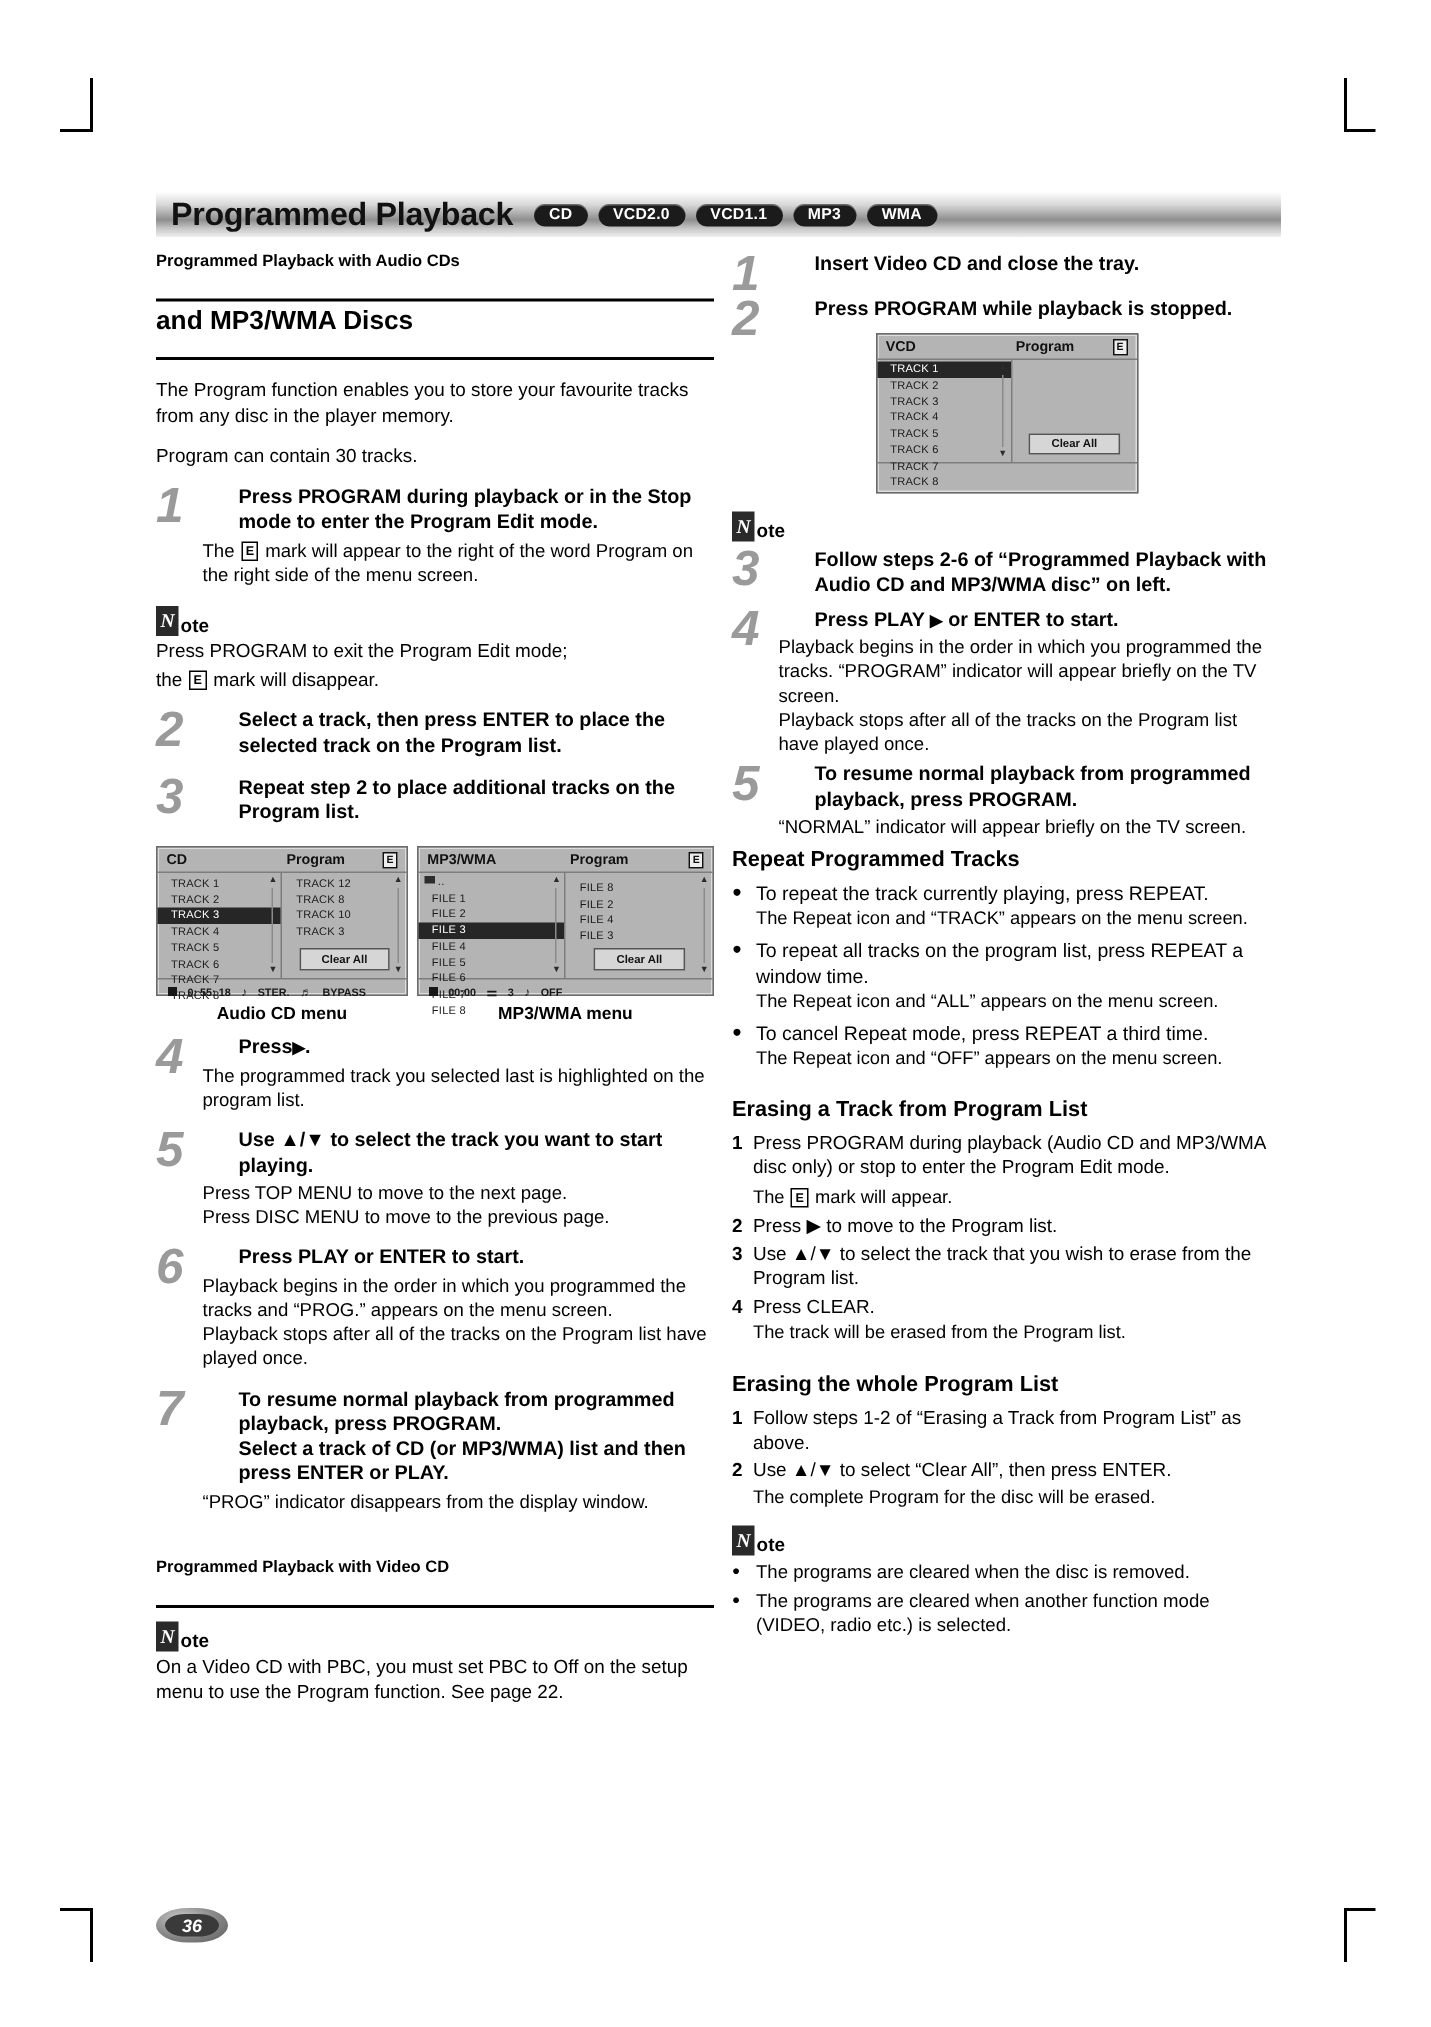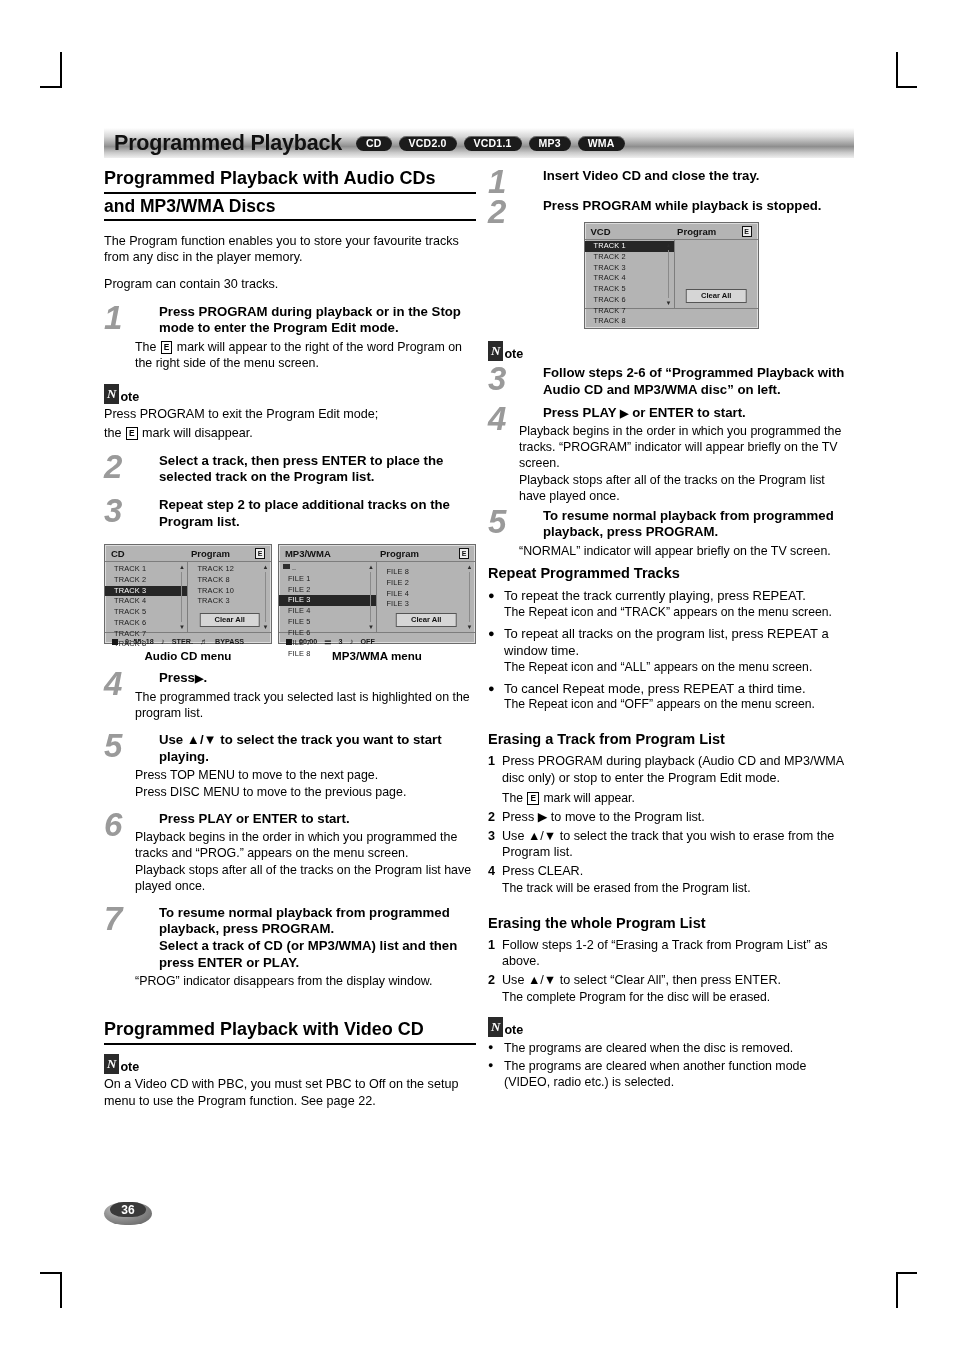--- a/index.html
+++ b/index.html
@@ -27,22 +27,22 @@
     background:#1b1b1b;color:#fff;border-radius:10px;
     font-size:10.5px;font-weight:bold;letter-spacing:0.2px;
     padding:2px 10px 3px 10px;line-height:1;
     box-shadow:0 1px 0 rgba(255,255,255,.35) inset;
   }
 
   
   .col-left{position:absolute;left:104px;top:168px;width:372px;}
   .col-right{position:absolute;left:488px;top:168px;width:366px;}
   .sec-wrap{margin-bottom:12px;}
-  .sec-line1{font-size:18px;font-weight:bold;border-bottom:2.5px solid #000;padding-bottom:2px;line-height:1.2;}
-  .sec-line2{font-size:17.5px;font-weight:bold;border-bottom:2.5px solid #000;padding-bottom:2px;line-height:1.2;margin-top:2px;}
+  .sec-line1{font-size:11px;font-weight:bold;border-bottom:2.5px solid #000;padding-bottom:18px;line-height:1.2;}
+  .sec-line2{font-size:17.5px;font-weight:bold;border-bottom:2.5px solid #000;padding-bottom:14px;line-height:1.2;margin-top:2px;}
 
   p.body{font-size:12.6px;line-height:1.33;margin:10px 0 0 0;}
 
   
   .step{position:relative;padding-left:31px;margin-top:11px;}
   .step .num{
     position:absolute;left:0;top:-3px;width:25px;text-align:left;
     font-size:33px;font-weight:bold;color:#9a9a9a;
     font-style:italic;line-height:1;letter-spacing:-1px;
     font-family:"Liberation Sans", sans-serif;
@@ -117,23 +117,23 @@
   }
   .sq{width:6px;height:6px;background:#171717;display:inline-block;}
   .e-chip{
     border:1.2px solid #111;background:#eee;color:#111;font-size:7px;font-weight:bold;
     line-height:1;padding:1px 1.5px;display:inline-block;
   }
   .cap{font-size:11.6px;font-weight:bold;text-align:center;margin-top:5px;}
 
   
   .pagebadge{
-    position:absolute;left:104px;top:1202px;width:48px;height:23px;
+    position:absolute;left:104px;top:1272px;width:48px;height:23px;
     background:radial-gradient(ellipse at 35% 30%,#c9c9c9 0%,#8f8f8f 45%,#5a5a5a 100%);
-    border-radius:24px/13px;display:flex;align-items:flex-start;justify-content:center;
+    border-radius:24px/13px;display:flex;align-items:center;justify-content:center;font-style:italic;
   }
   .pagebadge .inner{
     background:#3a3a3a;border-radius:20px/11px;width:36px;height:15px;
     display:flex;align-items:center;justify-content:center;
     color:#fff;font-size:12px;font-weight:bold;
   }
 </style>
 </head>
 <body>
 

